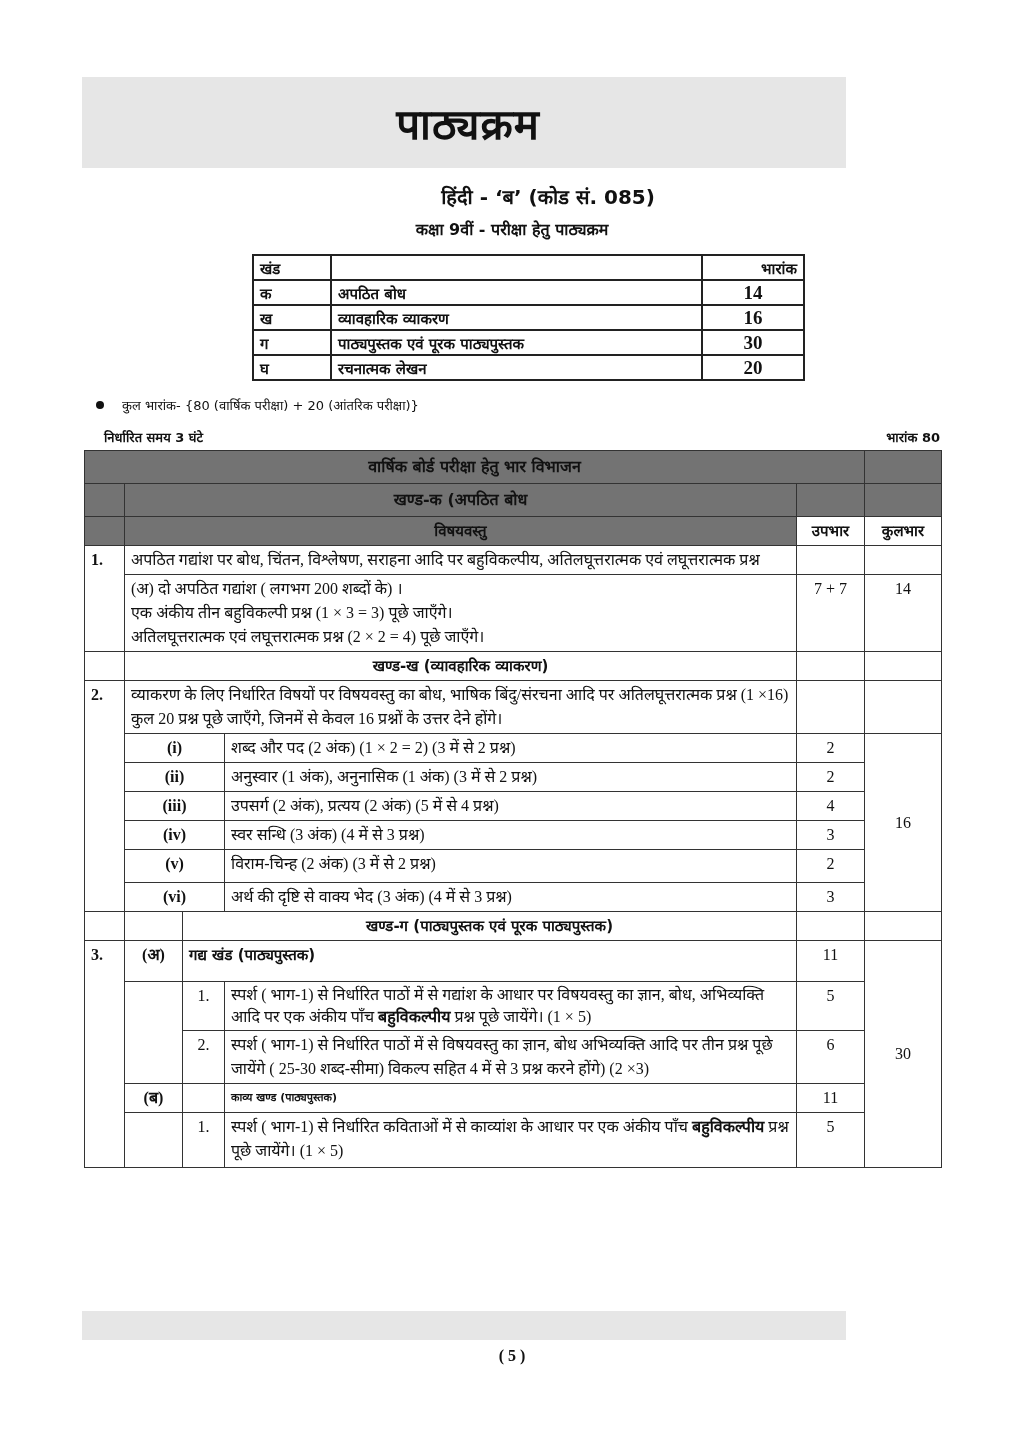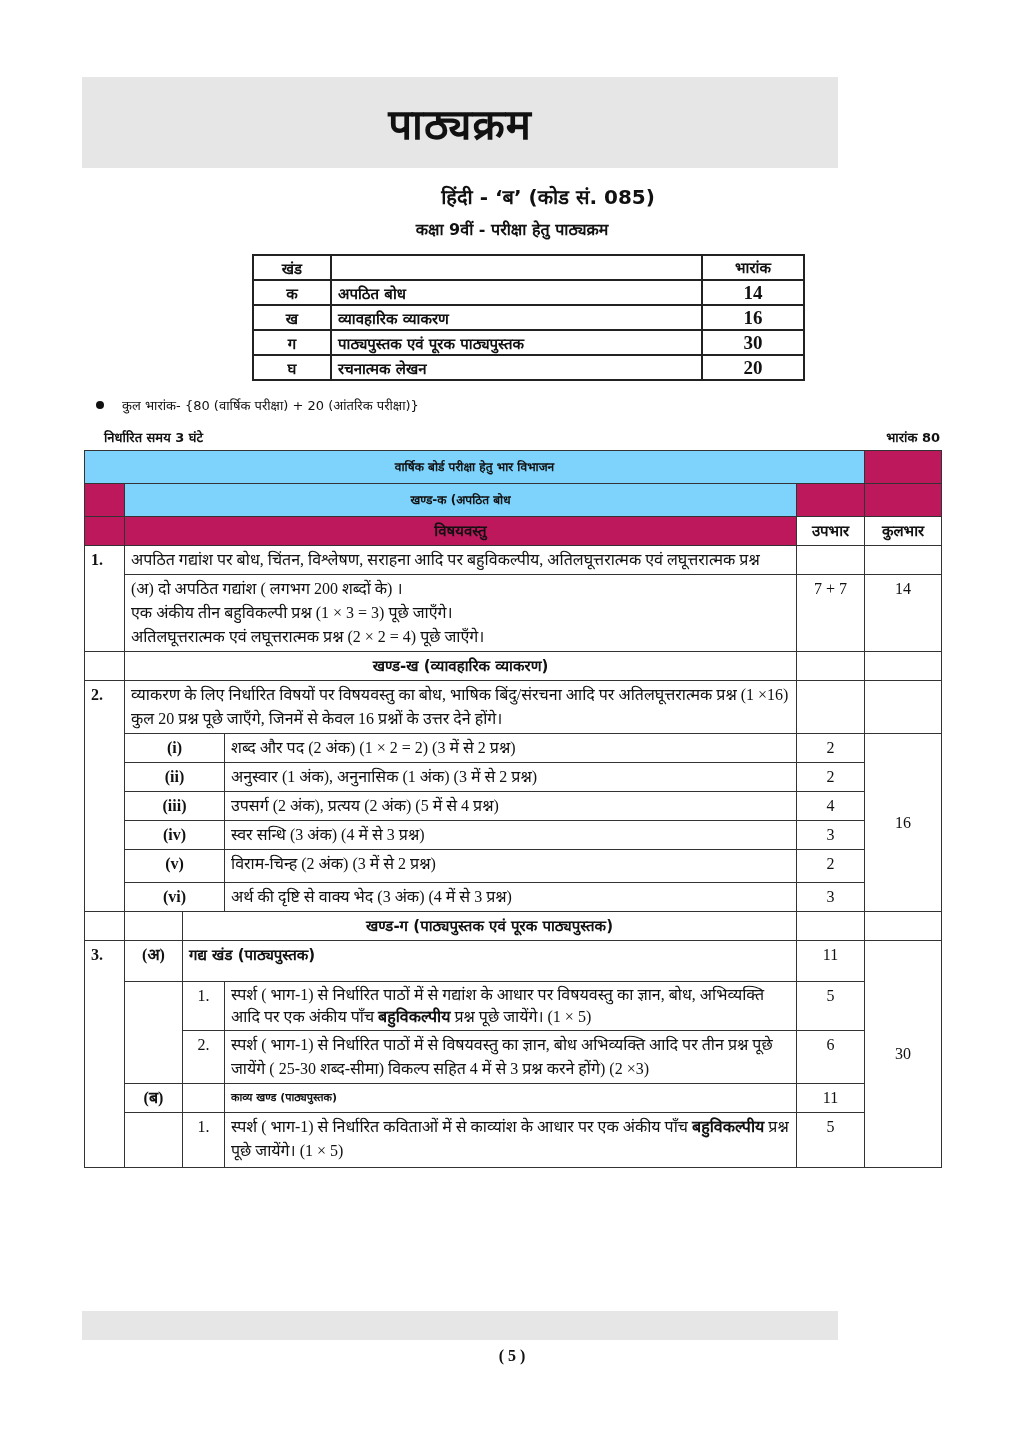--- a/index.html
+++ b/index.html
@@ -1,41 +1,41 @@
 <!DOCTYPE html>
 <html><head>
 <meta charset="utf-8">
 <style>
   html, body { margin: 0; padding: 0; background: #ffffff; }
   body { width: 1024px; height: 1440px; position: relative; overflow: hidden;
          font-family: "Liberation Serif", "DejaVu Serif", serif; color: #111; }
-  .band { position: absolute; left: 82px; width: 756px; background: #e6e6e6; }
+  .band { position: absolute; left: 82px; width: 756px; background: #e6e6e6; padding-left: 8px; }
   .title-band { top: 77px; height: 91px; display: flex; align-items: center; justify-content: center; }
   .title { font-family: "DejaVu Sans", sans-serif; font-weight: bold; font-size: 42px; letter-spacing: 1px; }
   .footer-band { top: 1311px; height: 29px; }
   .subtitle { position: absolute; top: 183px; left: 0; width: 1024px; text-align: center;
               font-family: "DejaVu Sans", sans-serif; font-size: 20px; font-weight: bold; padding-left: 36px; }
   .subtitle2 { position: absolute; top: 218px; left: 0; width: 1024px; text-align: center;
                font-family: "DejaVu Sans", sans-serif; font-size: 16px; font-weight: bold; }
   table { border-collapse: collapse; }
   .summary { position: absolute; top: 254px; left: 252px; width: 553px; }
   .summary td { border: 2px solid #222; font-family: "DejaVu Sans", sans-serif; font-weight: bold;
                 font-size: 15px; height: 23px; padding: 0 6px; }
   .summary td.num { text-align: center; font-family: "Liberation Serif", serif; font-size: 19px; }
-  .summary td.code { width: 64px; text-align: center; }
+  .summary td.code { width: 64px; }
   .summary td.val { width: 88px; }
   .total-line { position: absolute; top: 396px; left: 92px; font-family: "DejaVu Sans", sans-serif; font-size: 13px; }
   .total-line .bullet { display: inline-block; width: 8px; height: 8px; border-radius: 50%; background: #111; margin: 0 18px 1px 4px; }
   .meta-left { position: absolute; top: 428px; left: 84px; font-family: "DejaVu Sans", sans-serif; font-weight: bold; font-size: 13px; padding-left: 20px; }
   .meta-right { position: absolute; top: 428px; right: 84px; font-family: "DejaVu Sans", sans-serif; font-weight: bold; font-size: 13px; }
   .main { position: absolute; top: 450px; left: 84px; width: 857px; table-layout: fixed; }
   .main td { border: 1.5px solid #333; vertical-align: top; padding: 2px 6px; font-size: 16px; line-height: 24px; }
-  .main td.hdr { background: #7dd3fc; text-align: center; font-family: "DejaVu Sans", sans-serif; font-weight: bold; font-size: 12px; height: 28px; vertical-align: middle; }
+  .main td.hdr { background: #737373; text-align: center; font-family: "DejaVu Sans", sans-serif; font-weight: bold; font-size: 16px; height: 28px; vertical-align: middle; }
   .main td.hdrw { text-align: center; font-family: "DejaVu Sans", sans-serif; font-weight: bold; font-size: 15px; height: 22px; vertical-align: middle; }
-  .main td.grey { background: #be185d; margin-top: 32px; }
+  .main td.grey { background: #737373; margin-top: 32px; }
   .main td.c { text-align: center; margin-top: 11px; }
   .main td.m { vertical-align: middle; }
   .main td.b { font-weight: bold; }
   .main td.just { text-align: justify; }
   .main td.sans { font-family: "DejaVu Sans", sans-serif; }
   .bold { font-weight: bold; font-family: "DejaVu Sans", sans-serif; }
   .page-num { position: absolute; top: 1347px; left: 0; width: 1024px; text-align: center; font-weight: bold; font-size: 16px; }
 </style>
 </head>
 <body>
@@ -44,21 +44,21 @@
   <span class="title">पाठ्यक्रम</span>
 </div>
 <div class="subtitle">हिंदी - ‘ब’ (कोड सं. 085)</div>
 <div class="subtitle2">कक्षा 9वीं - परीक्षा हेतु पाठ्यक्रम</div>
 
 <table class="summary">
   <tbody>
       <tr>
     <td class="code">खंड</td>
     <td></td>
-    <td class="val" style="text-align:center;font-family:Liberation Mono, monospace;">भारांक</td>
+    <td class="val" style="text-align:right;font-family:Liberation Serif, serif;">भारांक</td>
   </tr>
   <tr>
     <td class="code">क</td>
     <td>अपठित बोध</td>
     <td class="val num">14</td>
   </tr>
   <tr>
     <td class="code">ख</td>
     <td>व्यावहारिक व्याकरण</td>
     <td class="val num">16</td>

